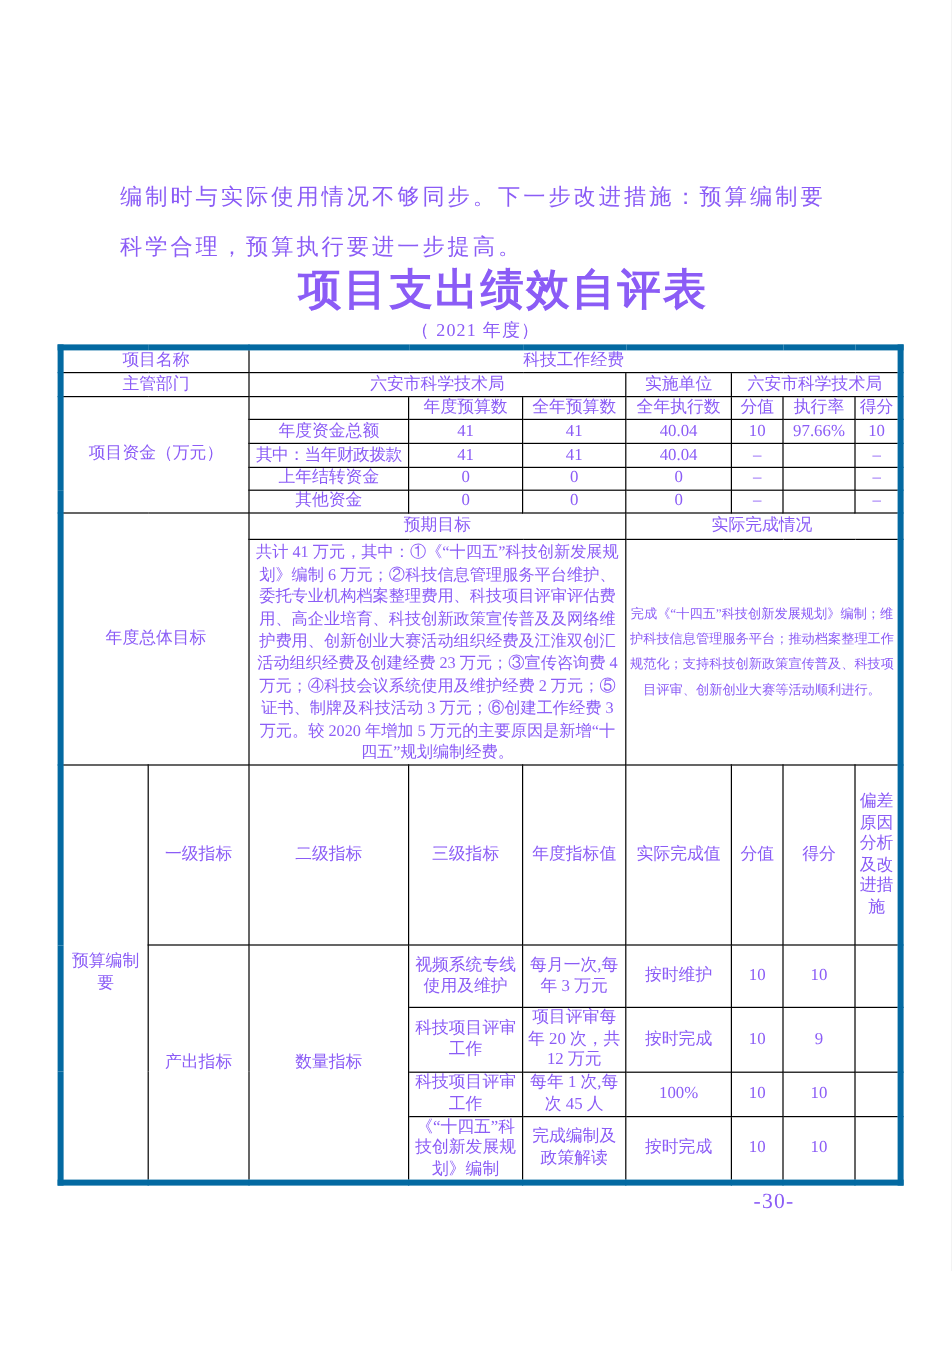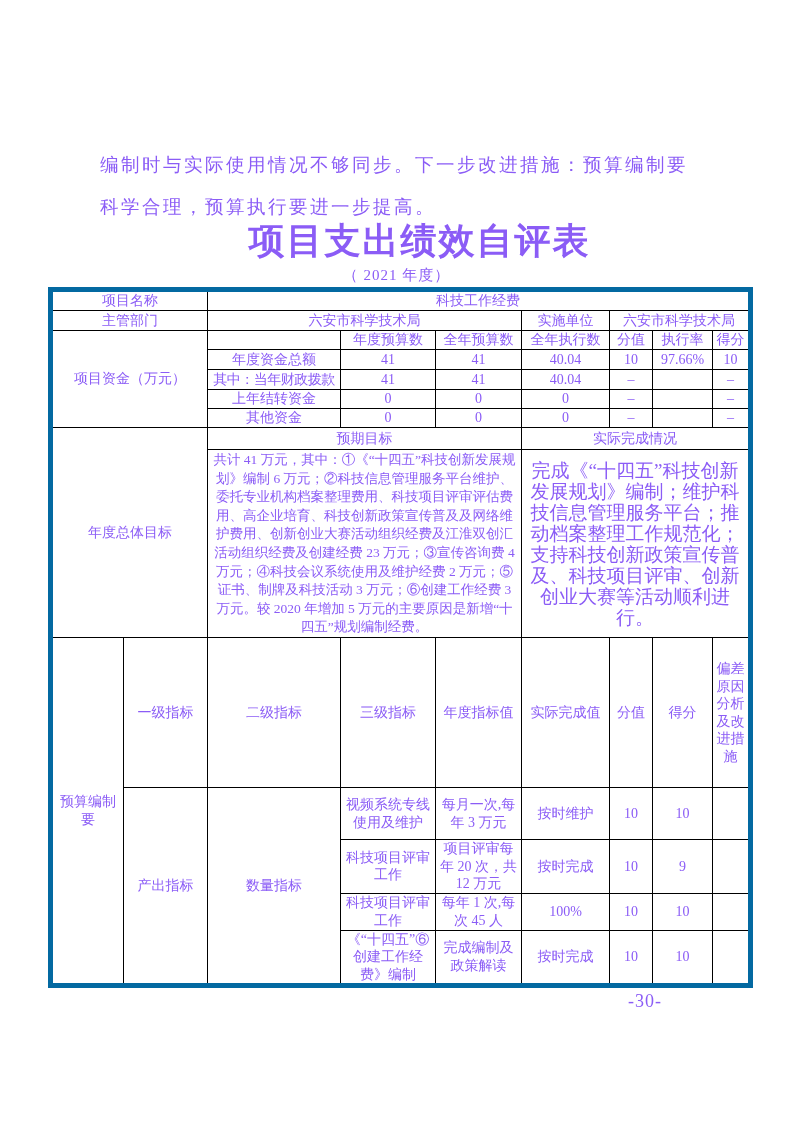--- a/index.html
+++ b/index.html
@@ -37,21 +37,21 @@
   tr.r1{height:21px} tr.r2{height:20px} tr.r3{height:19px} tr.r4{height:20px}
   tr.r5{height:20px} tr.r6{height:19px} tr.r7{height:19px} tr.r8{height:22px}
   tr.r9{height:188px} tr.r10{height:150px} tr.r11{height:52px} tr.r12{height:50px}
   tr.r13{height:37px} tr.r14{height:52px}
   td.al { text-align:left; padding-left:6px; }
   td.ar { text-align:right; padding-right:5px; }
   td.tight { padding:0 1px; letter-spacing:-0.5px; text-align:left; }
   td.goal-exp { vertical-align:top; text-align:justify; padding:1px 6px 0 7px; }
   td.goal-exp .clamp { max-height:185px; overflow:hidden; font-size:13.5px; line-height:18.6px; }
   td.goal-act { text-align:left; padding:0 6px 0 7px; }
-  td.goal-act .clamp { max-height:182px; overflow:hidden; font-size:19px; line-height:21px; }
+  td.goal-act .clamp { max-height:182px; overflow:hidden; font-size:11px; line-height:21px; }
   td.lv3 { text-align:left; padding:2px 7px; line-height:17px; }
   td.tgt { text-align:left; padding:2px 5px; line-height:17px; }
   td.dev-h { padding:0 2px; line-height:17px;margin-left:39px; }
 </style>
 </head>
 <body>
 
 <div class="page">
 
   <div class="intro">
@@ -189,21 +189,21 @@
     <tr class="r13">
       <td class="lv3">科技项目评审工作</td>
       <td class="tgt">每年 1 次,每次 45 人</td>
       <td class="ar">100%</td>
       <td>10</td>
       <td>10</td>
       <td></td>
     </tr>
 
     <tr class="r14">
-      <td class="lv3">《“十四五”⑥创建工作经费》编制</td>
+      <td class="lv3">《“十四五”科技创新发展规划》编制</td>
       <td class="tgt">完成编制及政策解读</td>
       <td class="al">按时完成</td>
       <td>10</td>
       <td>10</td>
       <td></td>
     </tr>
   </tbody>
     </table>
 
   <div class="page-number">-30-</div>

